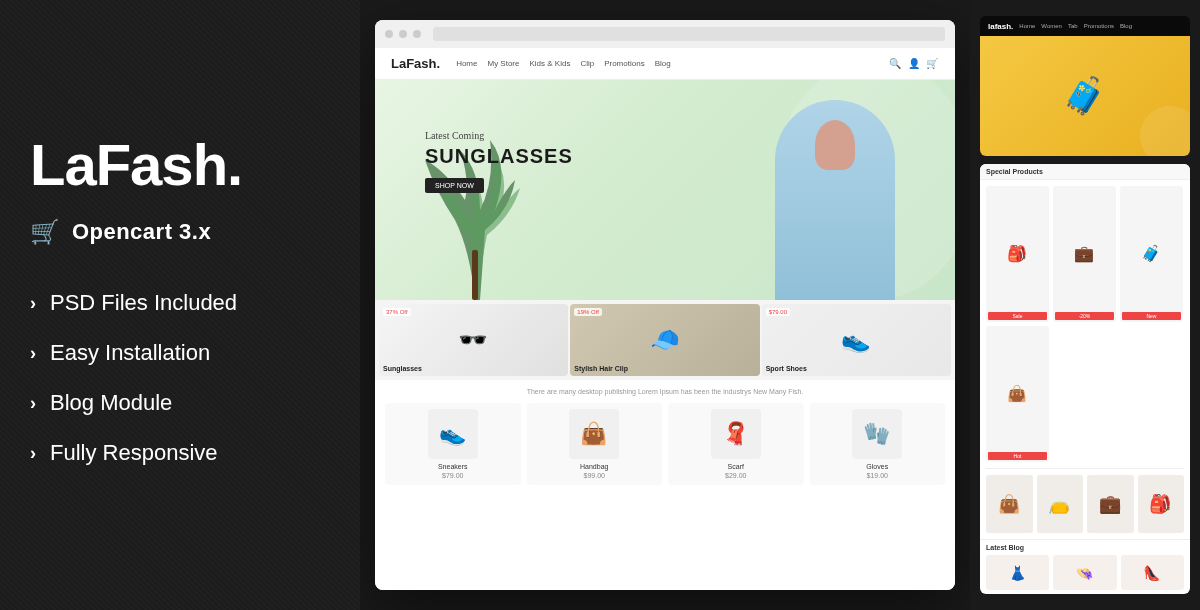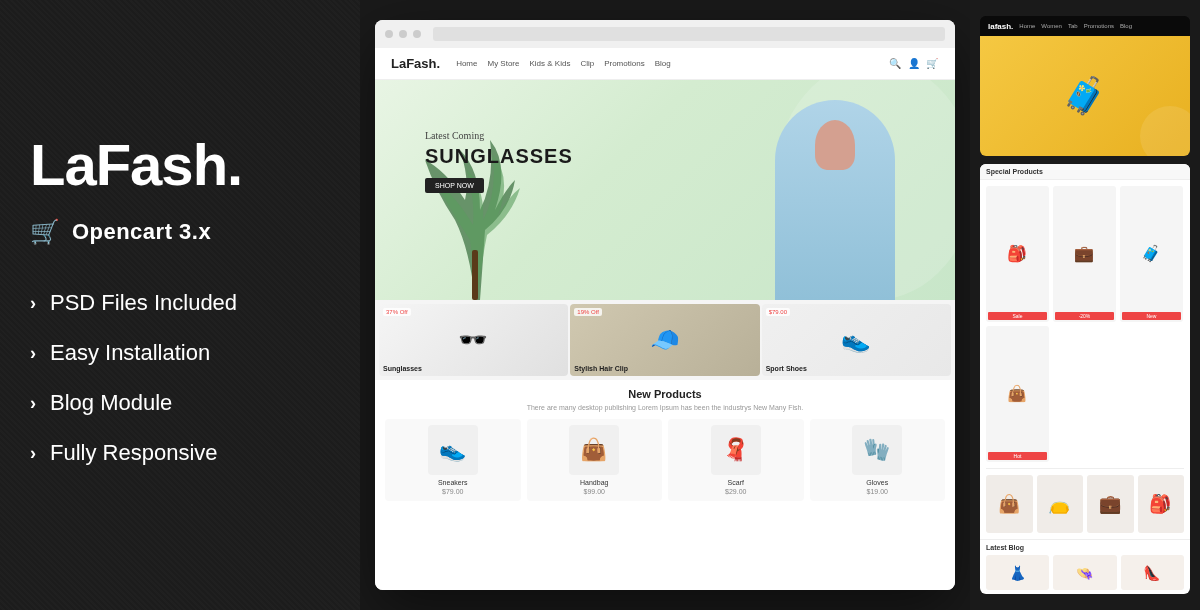--- a/index.html
+++ b/index.html
@@ -623,21 +623,20 @@
           <span class="thumb-price">19% Off</span>
           <span class="thumb-label">Stylish Hair Clip</span>
         </div>
         <div class="product-thumb thumb-shoes">
           <span class="thumb-price">$79.00</span>
           <span class="thumb-label">Sport Shoes</span>
         </div>
       </div>
 
       <div class="new-products">
-        <div class="section-title">New Products</div>
         <div class="section-sub">There are many desktop publishing Lorem Ipsum has been the industrys New Many Fish.</div>
         <div class="products-grid">
           <div class="product-card">
             <div class="product-card-img">👟</div>
             <div class="product-card-name">Sneakers</div>
             <div class="product-card-price">$79.00</div>
           </div>
           <div class="product-card">
             <div class="product-card-img">👜</div>
             <div class="product-card-name">Handbag</div>

